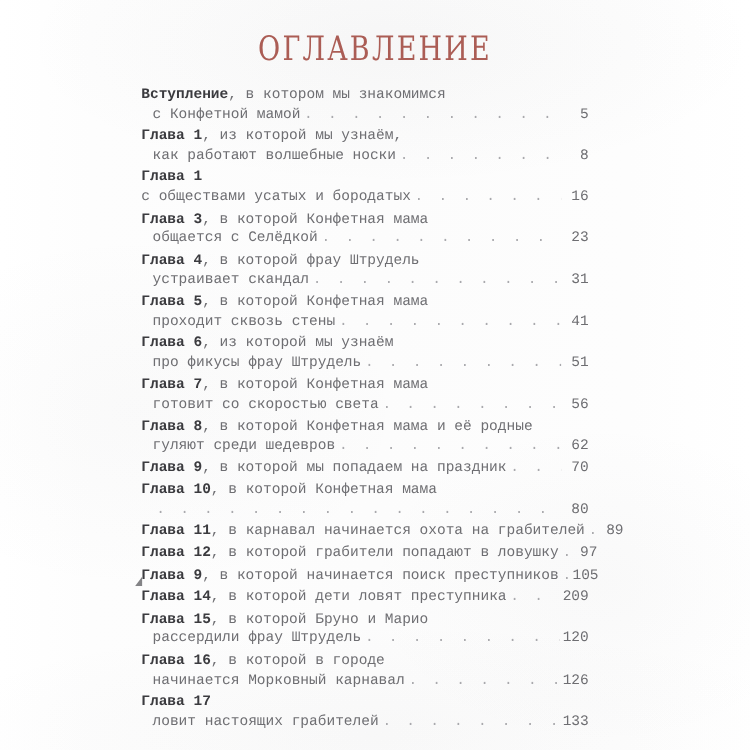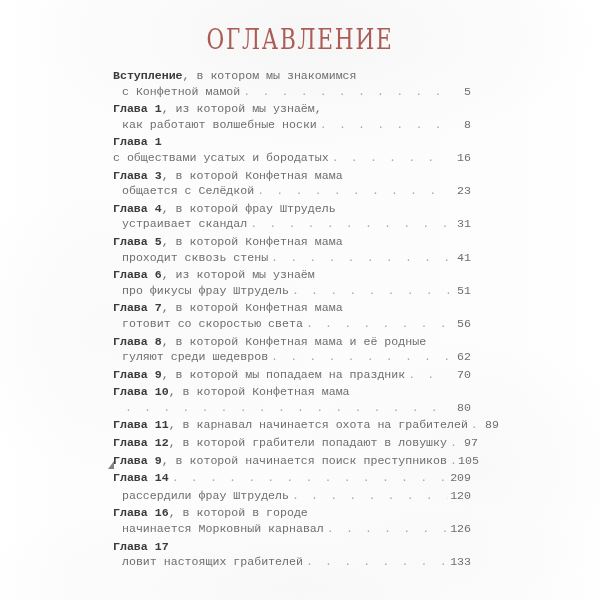--- a/index.html
+++ b/index.html
@@ -267,25 +267,30 @@
         <div class="line">
           <span class="lead-name">Глава 9</span>
           <span class="txt">, в которой начинается поиск преступников</span>
           <span class="dots">. . . . . . . . . . . . . . . . . . . . . . . . . . . . . . . . . . . . . . . . . . . . . . . . .</span>
           <span class="pageno">105</span>
         </div>
       </div>
       <div class="entry">
         <div class="line">
           <span class="lead-name">Глава 14</span>
+          <span class="txt">, в которой дети ловят преступника</span>
           <span class="dots">. . . . . . . . . . . . . . . . . . . . . . . . . . . . . . . . . . . . . . . . . . . . . . . . .</span>
           <span class="pageno">209</span>
         </div>
       </div>
       <div class="entry">
+        <div class="line">
+          <span class="lead-name">Глава 15</span>
+          <span class="txt">, в которой Бруно и Марио</span>
+        </div>
         <div class="line indent">
           <span class="txt">рассердили фрау Штрудель</span>
           <span class="dots">. . . . . . . . . . . . . . . . . . . . . . . . . . . . . . . . . . . . . . . . . . . . . . . . .</span>
           <span class="pageno">120</span>
         </div>
       </div>
       <div class="entry">
         <div class="line">
           <span class="lead-name">Глава 16</span>
           <span class="txt">, в которой в городе</span>

